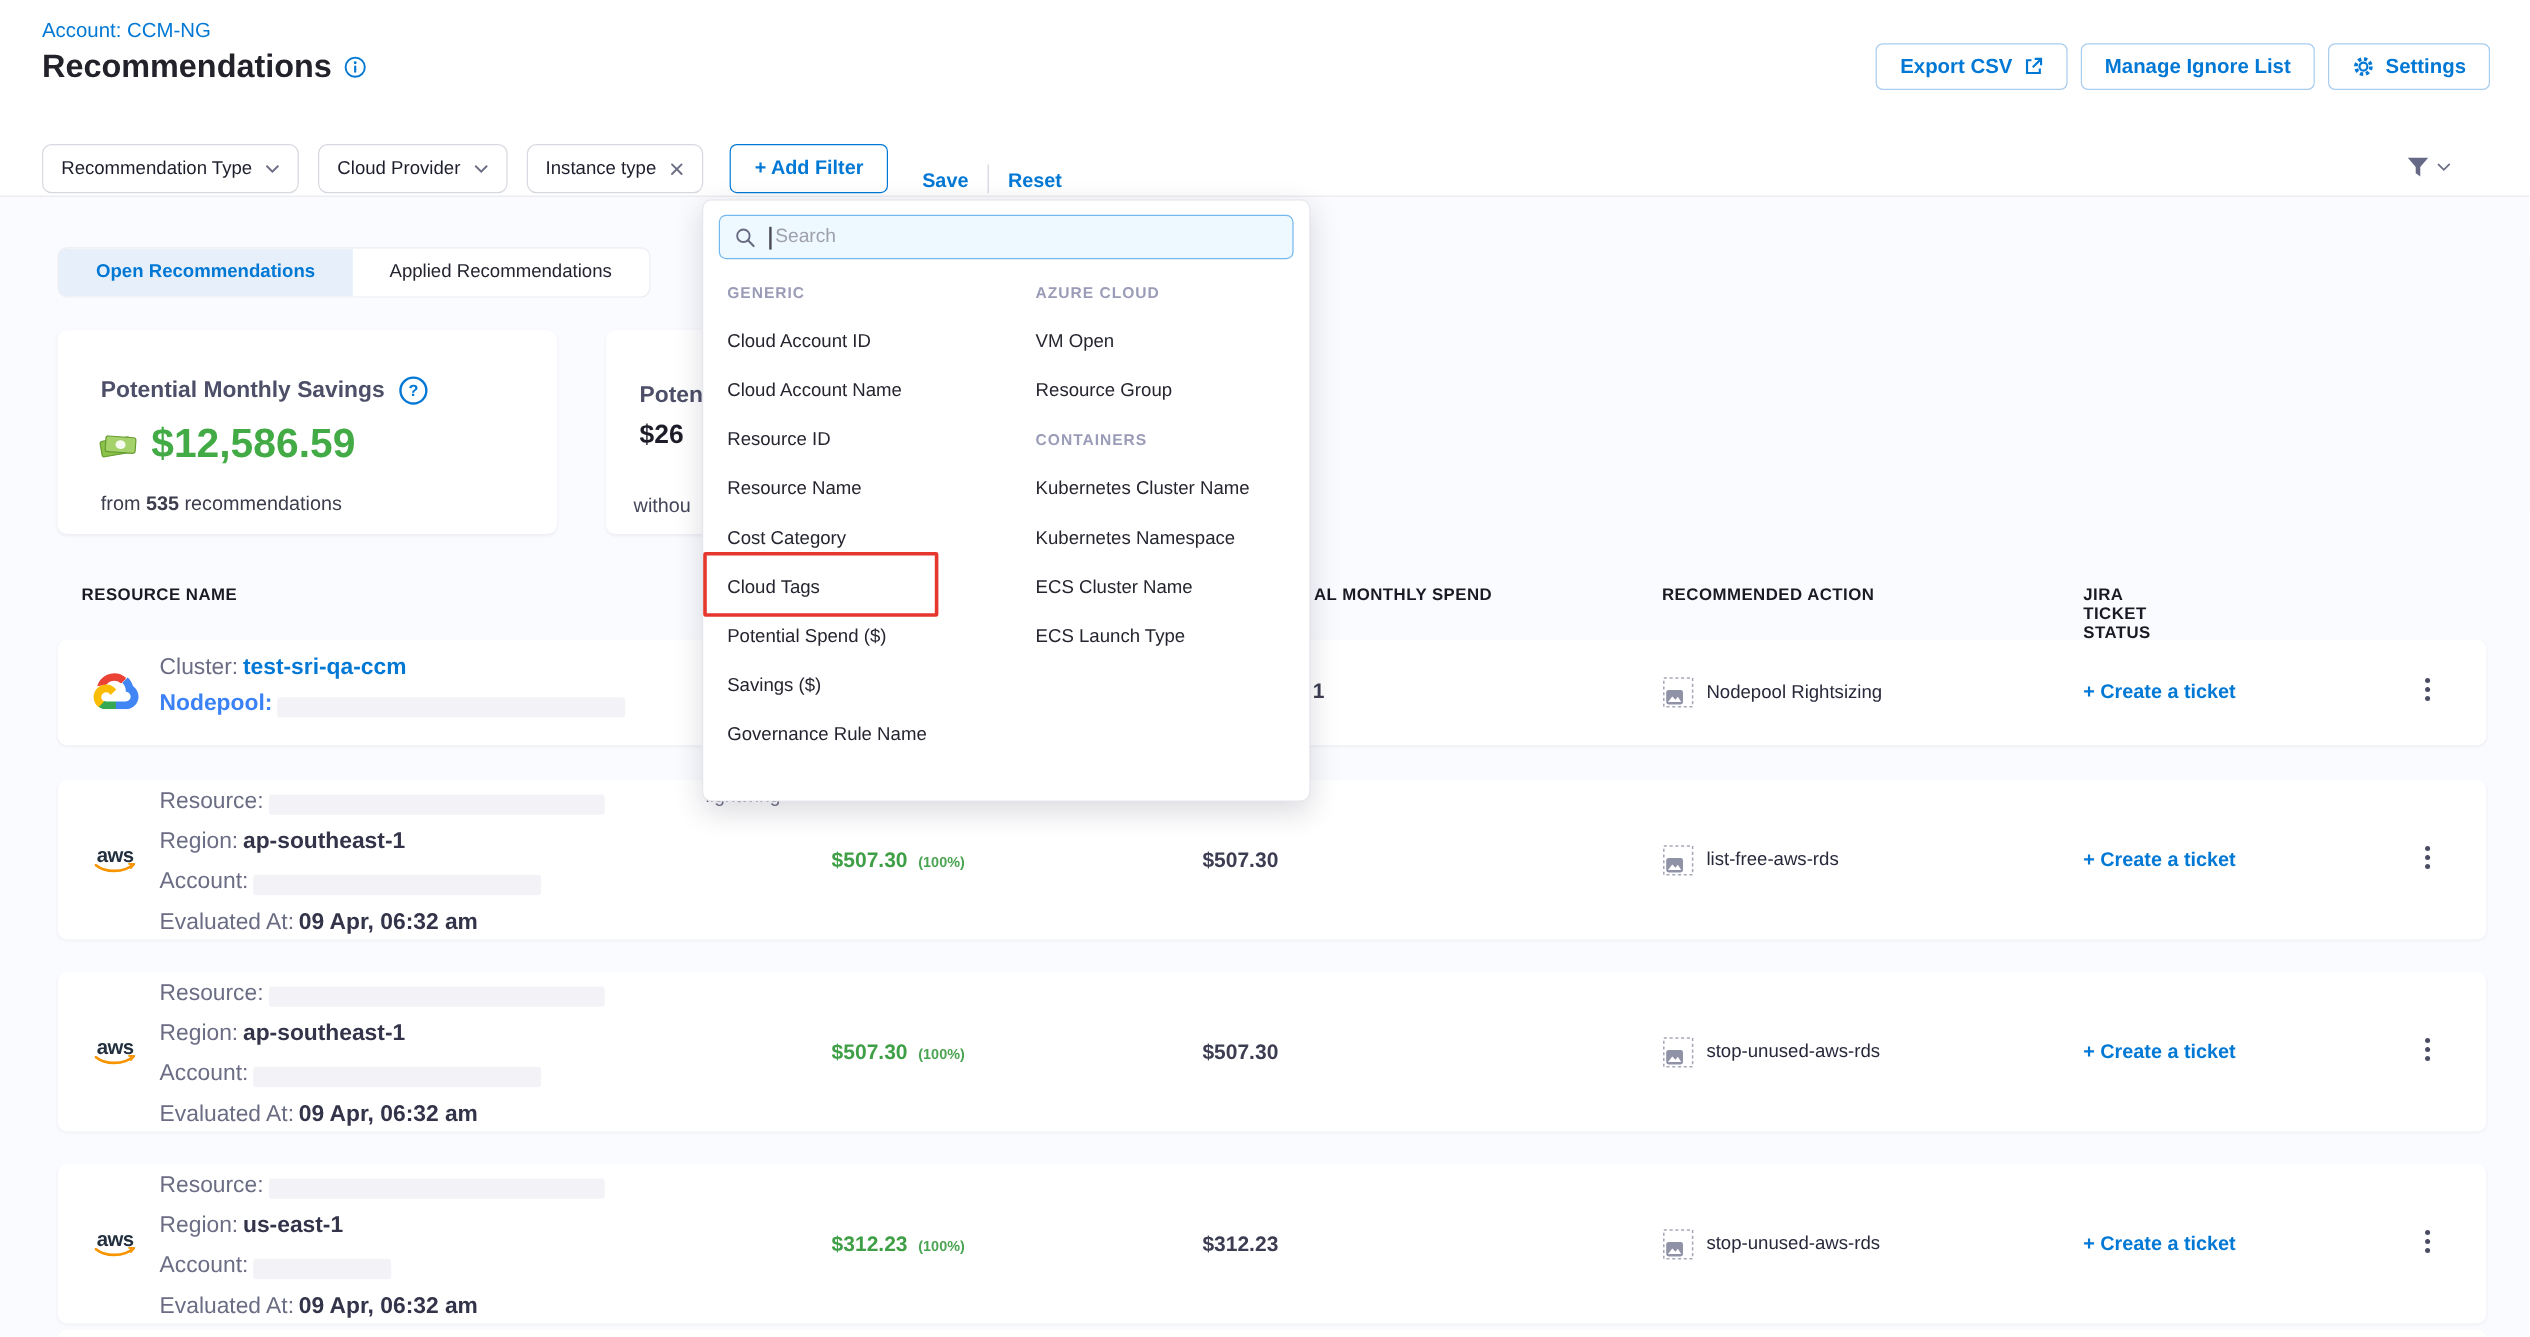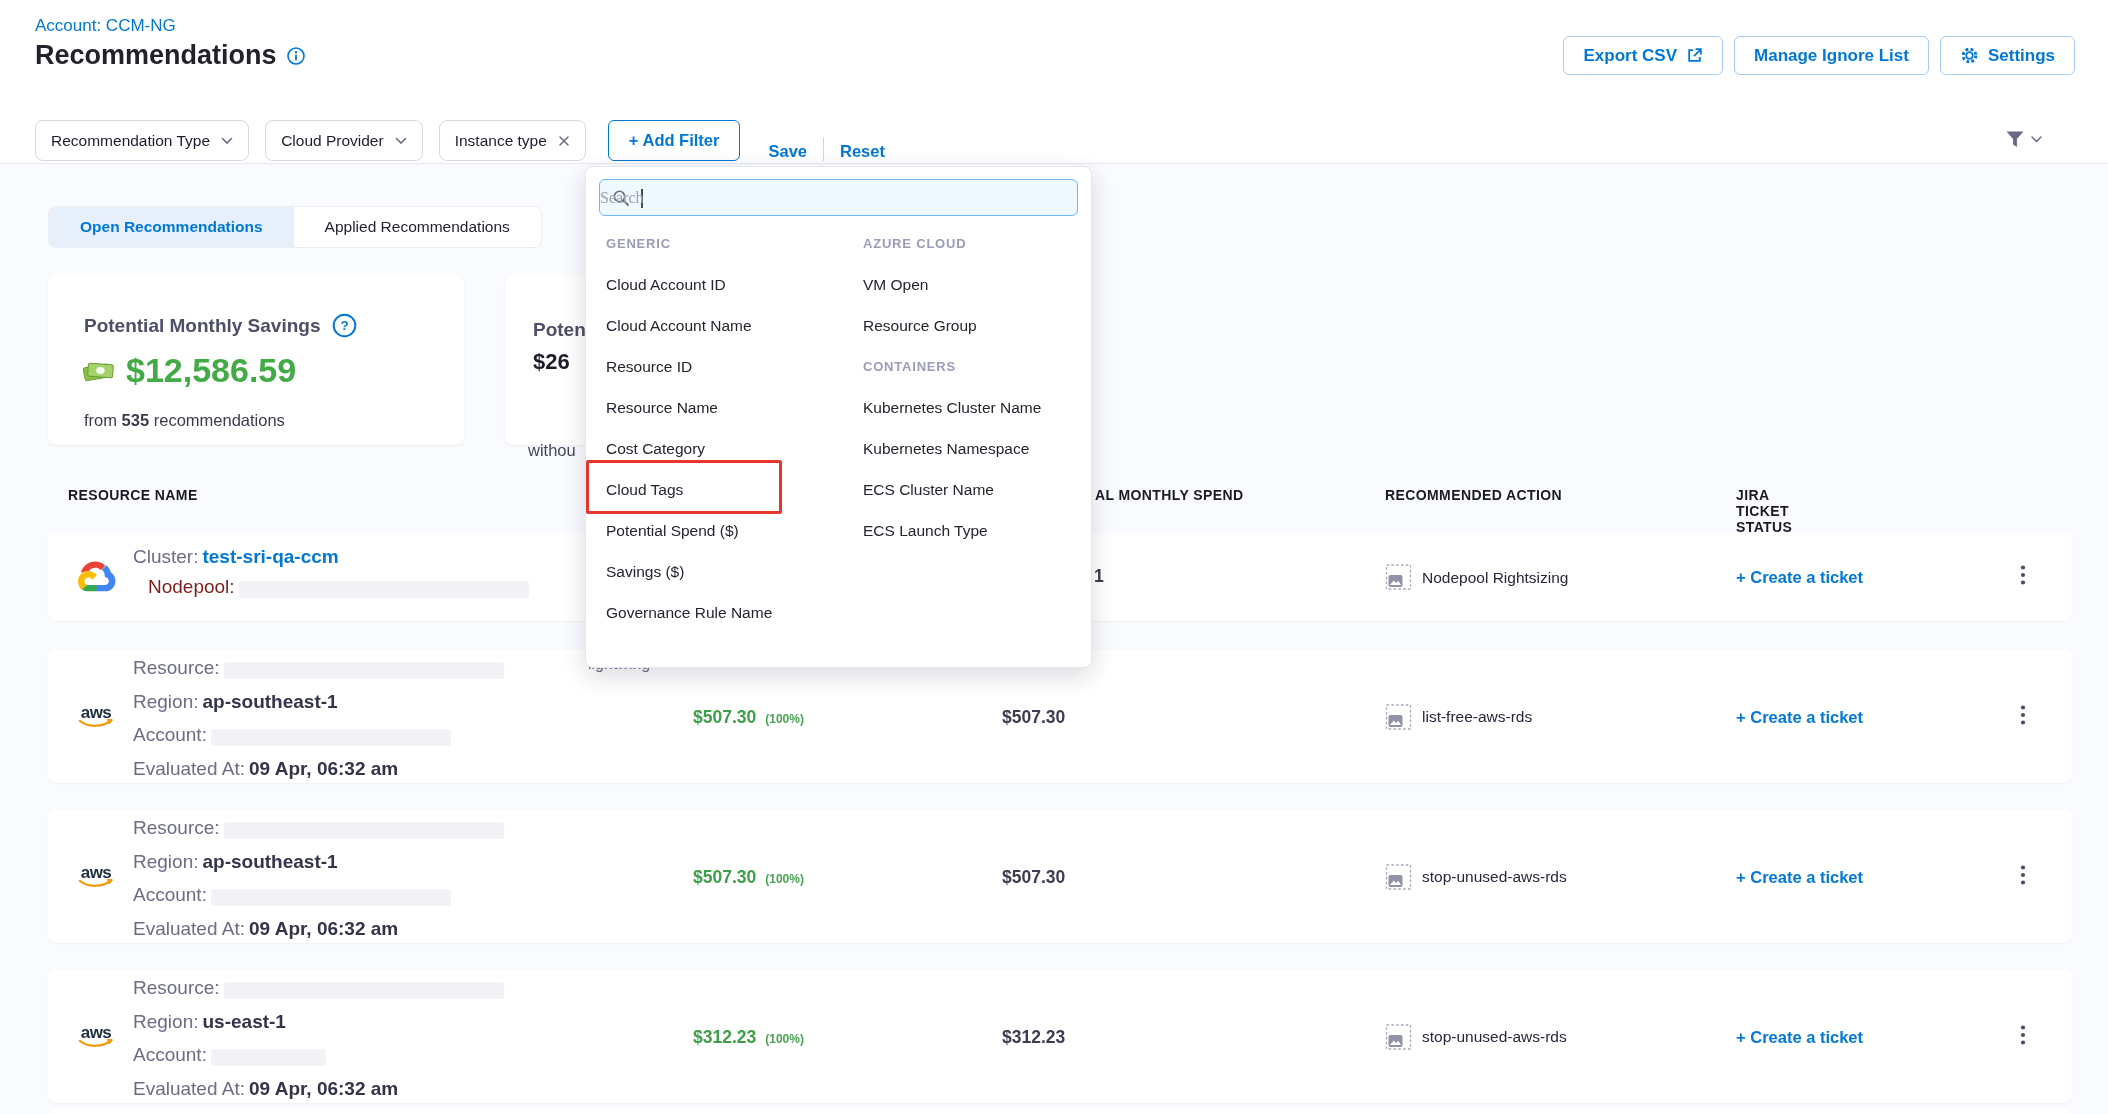--- a/index.html
+++ b/index.html
@@ -41,21 +41,21 @@
   .card2 { left:505px; width:500px; z-index:1; }
   .card-title-row { position:absolute; left:36px; top:38px; display:flex; align-items:center; gap:12px; }
   .card-title { font-size:19px; font-weight:600; color:#4d4f68; }
   .card-amount-row { position:absolute; left:34px; top:76px; display:flex; align-items:center; gap:10px; }
   .amount-green { font-size:34px; font-weight:700; color:#42ab45; }
   .card-sub { position:absolute; left:36px; top:136px; font-size:16.5px; color:#3c3d4c; }
   .card-sub b { font-weight:700; }
   .p-title { position:absolute; left:28px; top:44px; font-size:19px; font-weight:600; color:#4d4f68; white-space:nowrap; }
   .p-amount { position:absolute; left:28px; top:74px; font-size:22px; font-weight:700; color:#1c1d29;
     width:50px; overflow:hidden; white-space:nowrap; }
-  .p-sub { position:absolute; left:23px; top:138px; font-size:16.5px; color:#44465a; white-space:nowrap;margin-top:28px; }
+  .p-sub { position:absolute; left:23px; top:138px; font-size:16.5px; color:#44465a; white-space:nowrap; }
 
   
   .th { position:absolute; top:487px; font-size:14px; font-weight:700; color:#191a24; letter-spacing:.4px; }
   .row { position:absolute; left:48px; width:2024px; background:#fff; border-radius:8px;
     box-shadow:0 1px 2px rgba(40,41,61,.05); cursor:pointer; }
   .row1 { top:533px; height:88px; }
   .row2 { top:650px; height:133px; }
   .row3 { top:810px; height:133px; }
   .row4 { top:970px; height:133px; }
   .row-sliver { position:absolute; left:48px; top:1108px; width:2024px; height:14px; background:#fff;
@@ -81,22 +81,22 @@
   .stray { position:absolute; left:588px; top:655px; font-size:16px; color:#6f7188; z-index:2; }
 
   
   .panel { position:absolute; left:585px; top:166px; width:507px; height:502px; background:#fff;
     border:1px solid #e6e6ed; border-radius:8px; box-shadow:0 8px 24px rgba(30,30,60,.16); z-index:10; }
   .search-wrap { position:absolute; left:13px; right:13px; top:12px; height:37px; background:#eef8ff;
     border:1.5px solid #73b8ef; border-radius:6px; }
   .search-wrap svg { position:absolute; left:12px; top:9px; }
   .caret { position:absolute; left:41px; top:9px; width:1.5px; height:19px; background:#4a4a55; }
   .search-input { position:absolute; left:0; top:0; width:100%; height:100%; border:none; outline:none;
-    background:transparent; font-size:16px; color:#737373;
-    font-family:Liberation Serif, serif; }
+    background:transparent; padding-left:46px; font-size:16px; color:#737373;
+    font-family:Liberation Sans, sans-serif; }
   .search-input::placeholder { color:#9fa0ad; }
   .pcol { position:absolute; top:56px; display:flex; flex-direction:column; }
   .pcol-left { left:20px; width:245px; }
   .pcol-right { left:277px; width:220px; }
   .ph { height:41px; display:flex; align-items:center; font-size:13px; font-weight:700; color:#9a9cb8; letter-spacing:.8px; }
   .pi { height:41px; display:flex; align-items:center; font-size:15.5px; color:#24252f; cursor:pointer; }
   .hl-box { position:absolute; left:586px; top:460px; width:196px; height:54px; border:3px solid #e5372e;
     border-radius:2px; z-index:11; }
 </style>
 </head>
@@ -243,21 +243,21 @@
         <path fill="#34A853" d="M19.9 52.5h13v-10.4h-13c-.9 0-1.8-.2-2.6-.6l-1.9.6-5.2 5.2-.5 1.8c2.9 2.2 6.5 3.4 10.2 3.4z"></path>
         <path fill="#FBBC05" d="M19.9 19.4C10.6 19.5 3.1 27.1 3.2 36.4c.1 5.2 2.5 10.1 6.6 13.3l7.5-7.5c-3.3-1.5-4.7-5.3-3.2-8.6 1.5-3.3 5.3-4.7 8.6-3.2 1.4.7 2.6 1.8 3.2 3.2l7.5-7.5c-3.2-4.2-8.2-6.6-13.5-6.7z"></path>
       </svg>
     </div>
     <div class="meta" style="top:13px; gap:8px;">
       <div class="meta-line">
         <span class="lbl">Cluster:</span>
         <span class="link">test-sri-qa-ccm</span>
       </div>
       <div class="meta-line">
-        <span class="val" style="color:#7f1d1d;font-weight:400;margin-left:15px;">Nodepool:</span>
+        <span class="val" style="color:#3b82f6;font-weight:700;">Nodepool:</span>
         <span class="redact" style="width:290px;"></span>
       </div>
     </div>
     <div class="spend-frag">1</div>
     <div class="action">
       <span style="display:flex;">
         <svg width="27" height="27" viewBox="0 0 27 27">
             <rect x="1.5" y="1.5" width="24" height="24" fill="none" stroke="#a7a9ba" stroke-width="1.3" stroke-dasharray="2.6 2.2"></rect>
             <rect x="3.5" y="11.5" width="14" height="12" rx="2" fill="#9093a8"></rect>
             <path d="M5 21.5l3.6-4.6 2.6 2.7 2-2.4 2.8 4.3z" fill="#fff"></path>

